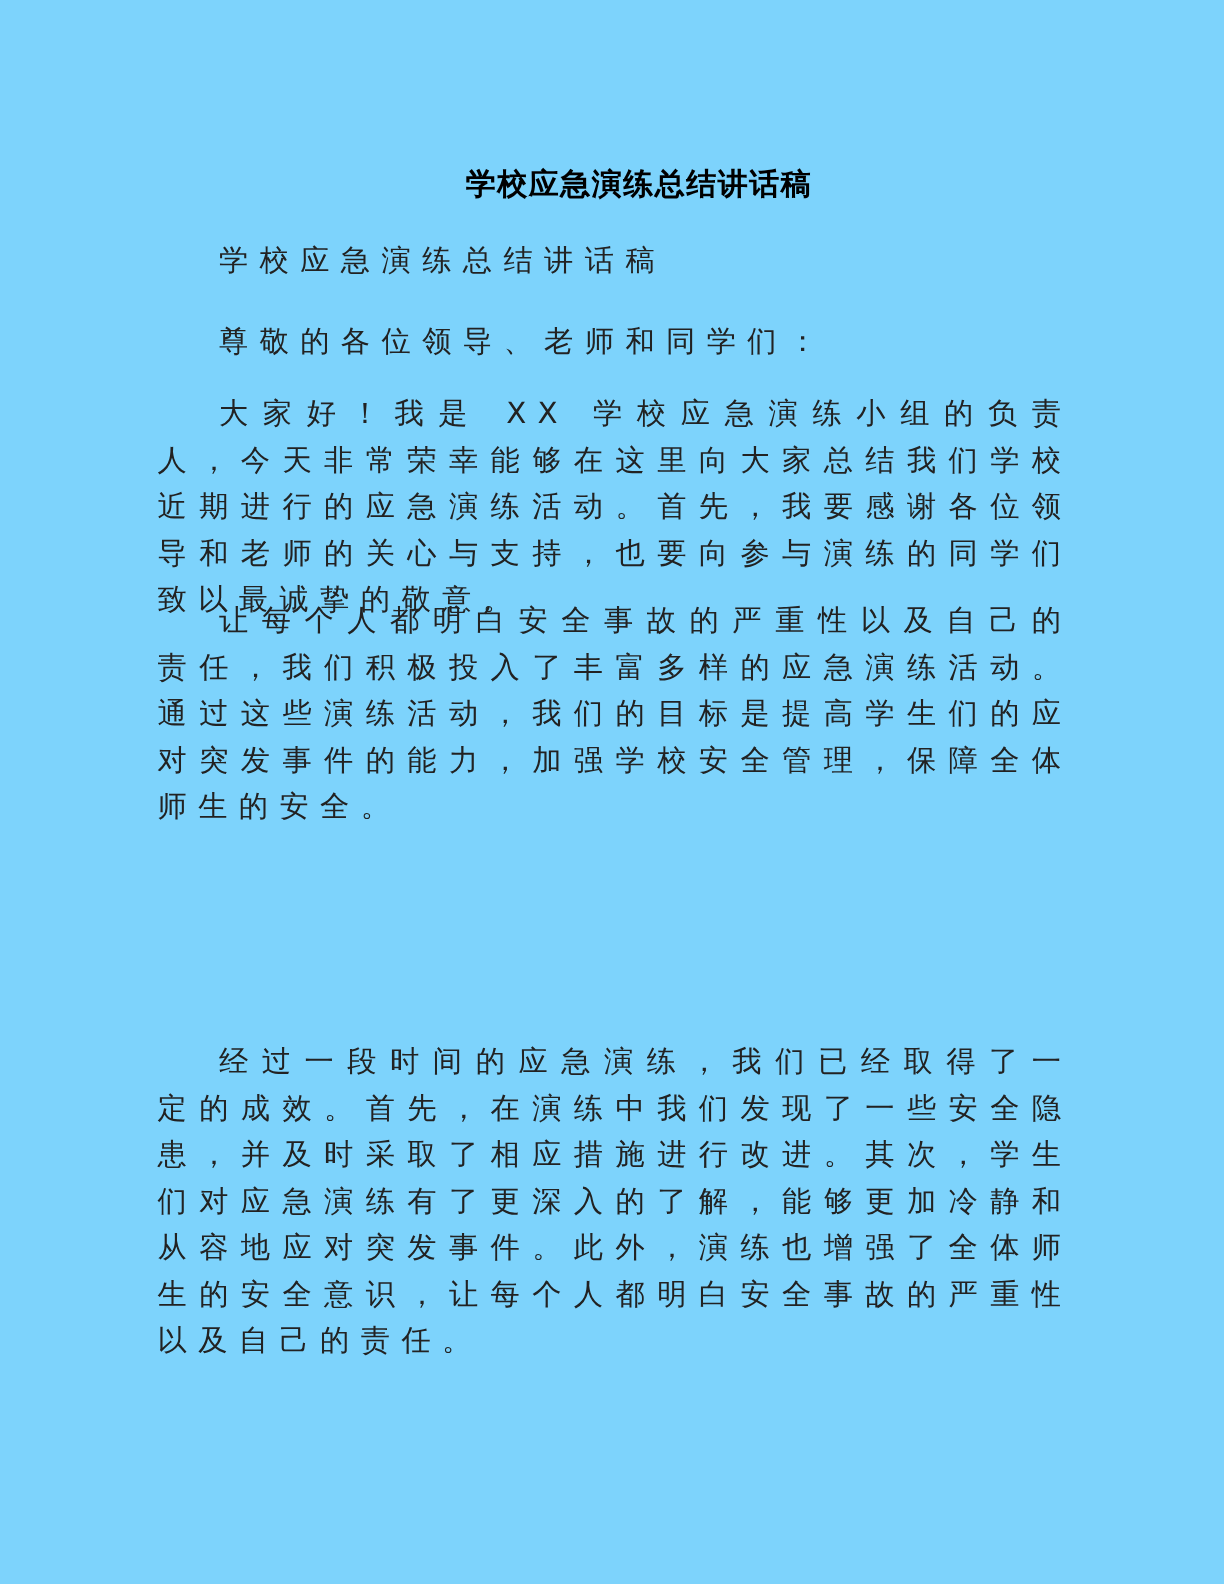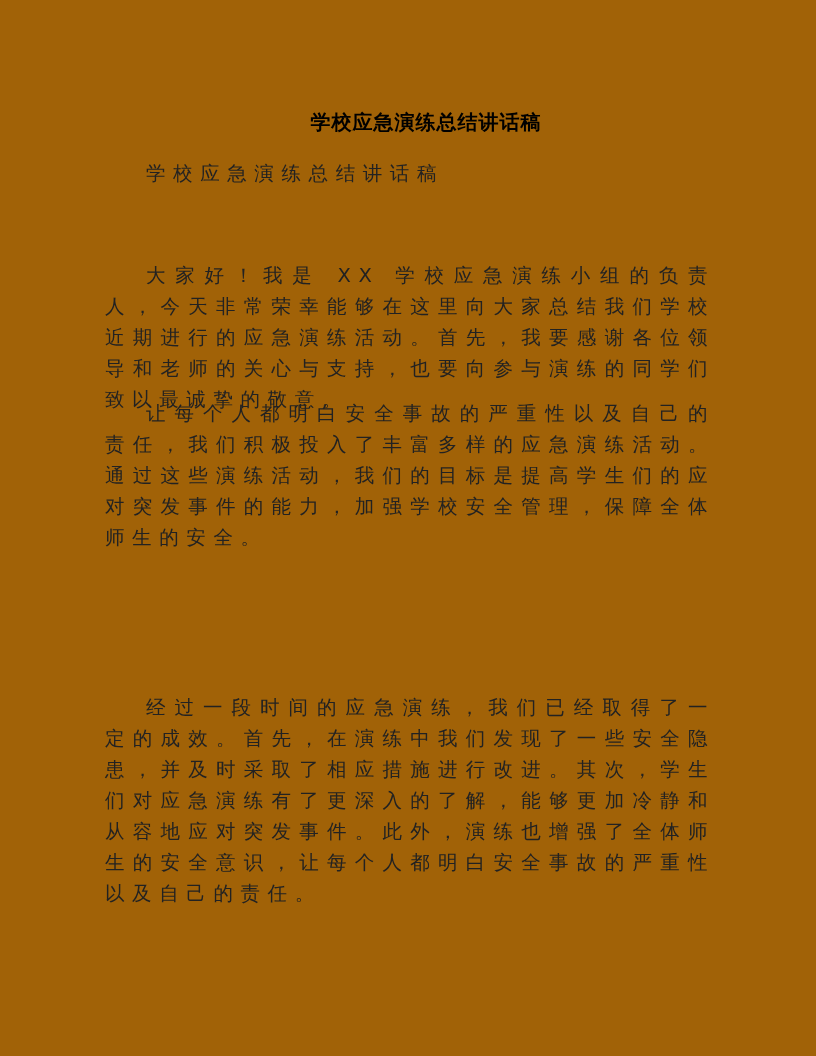--- a/index.html
+++ b/index.html
@@ -13,21 +13,21 @@
       overflow: hidden;
       position: relative;
       font-family: "DejaVu Sans", "Liberation Sans", sans-serif;
       color: #1a1a1a;
     }
     .page {
       position: absolute;
       left: 0; top: 0;
       width: 816px;
       height: 1056px;
-      background: #a16207;
+      background: #7dd3fc;
     }
     .title {
       position: absolute;
       top: 108px;
       left: 0;
       width: 816px;
       text-align: center;
       font-size: 20px;
       font-weight: bold;
       letter-spacing: 1px;
@@ -56,20 +56,23 @@
 <body>
 
 <div class="page">
 
   <div class="title">学校应急演练总结讲话稿</div>
 
   <div class="body-text" style="top:158px;">
     <p class="para">学校应急演练总结讲话稿</p>
   </div>
 
+  <div class="body-text" style="top:212px;">
+    <p class="para">尊敬的各位领导、老师和同学们：</p>
+  </div>
 
   <div class="body-text" style="top:260px;">
     <p class="para">大家好！我是 XX 学校应急演练小组的负责人，今天非常荣幸能够在这里向大家总结我们学校近期进行的应急演练活动。首先，我要感谢各位领导和老师的关心与支持，也要向参与演练的同学们致以最诚挚的敬意。</p>
   </div>
 
   <div class="body-text" style="top:398px;">
     <p class="para">让每个人都明白安全事故的严重性以及自己的责任，我们积极投入了丰富多样的应急演练活动。通过这些演练活动，我们的目标是提高学生们的应对突发事件的能力，加强学校安全管理，保障全体师生的安全。</p>
   </div>
 
 

